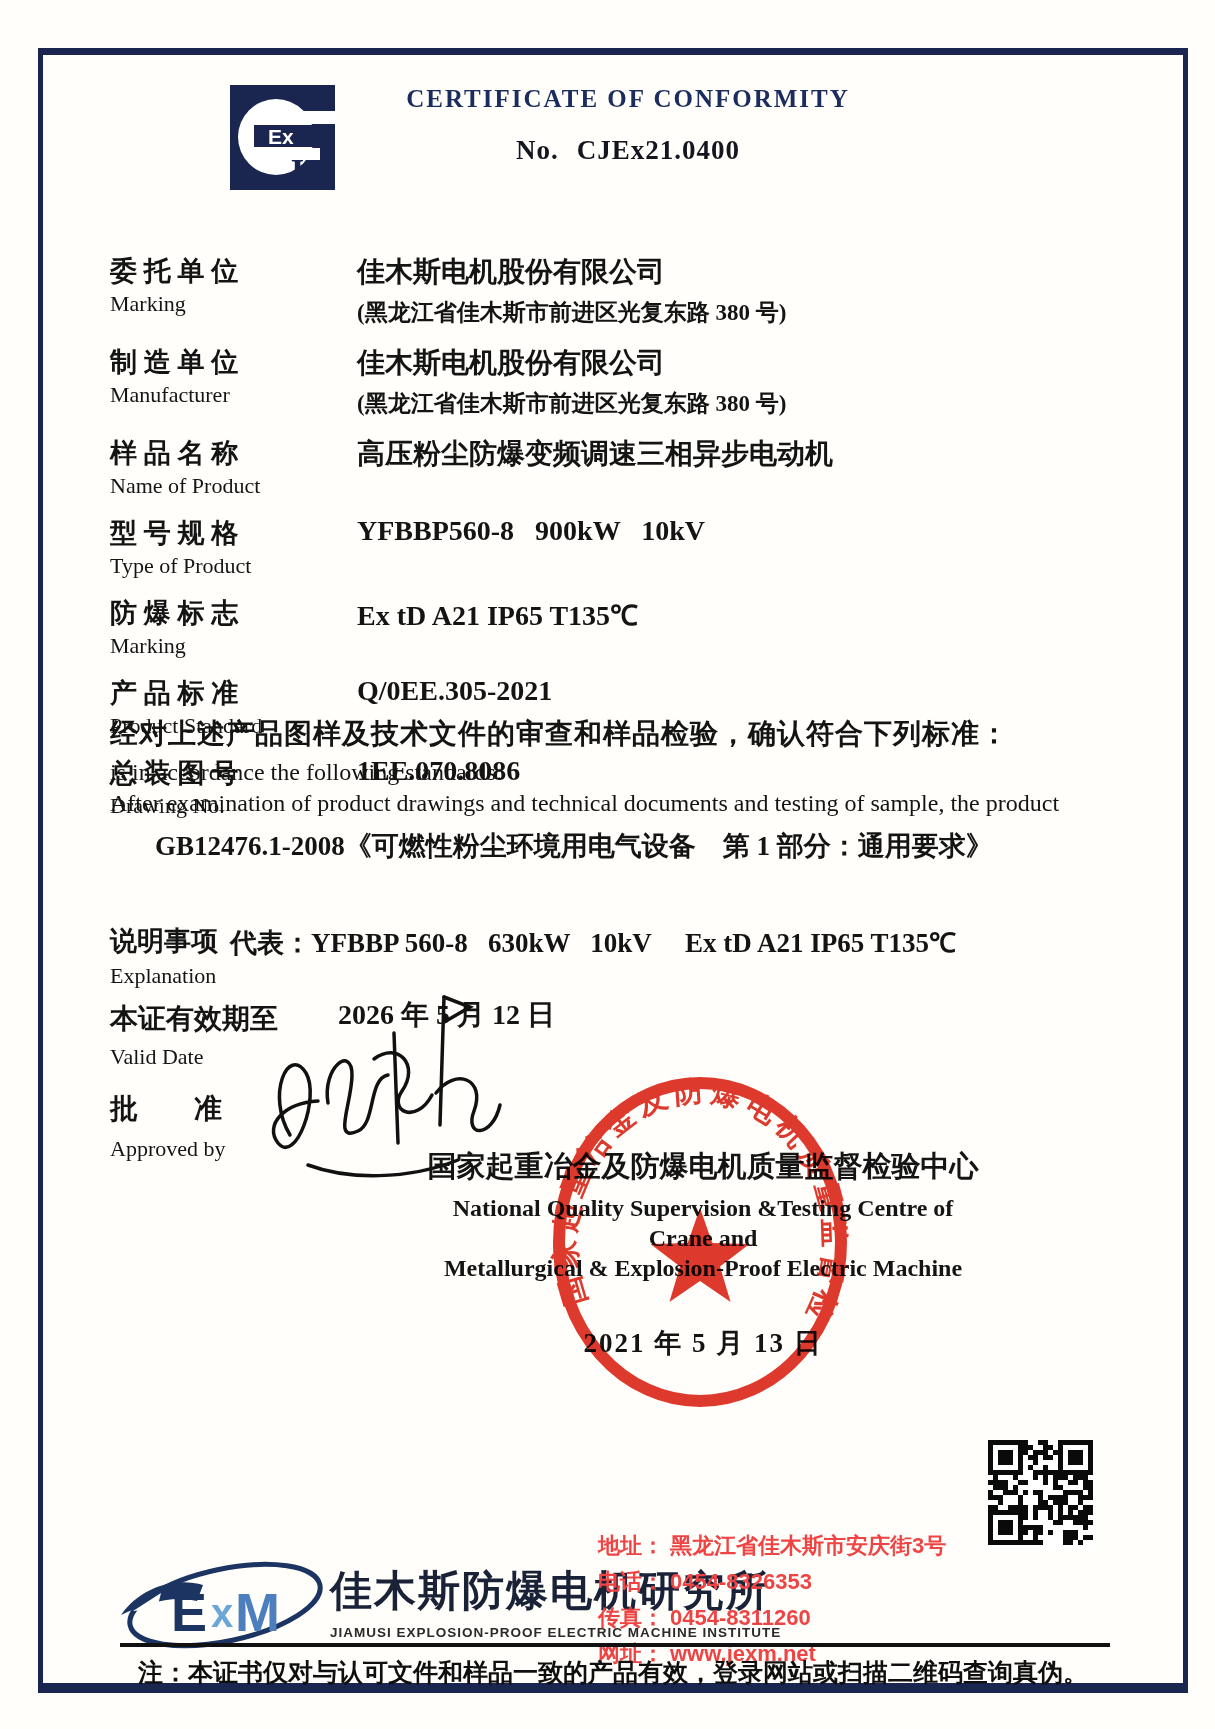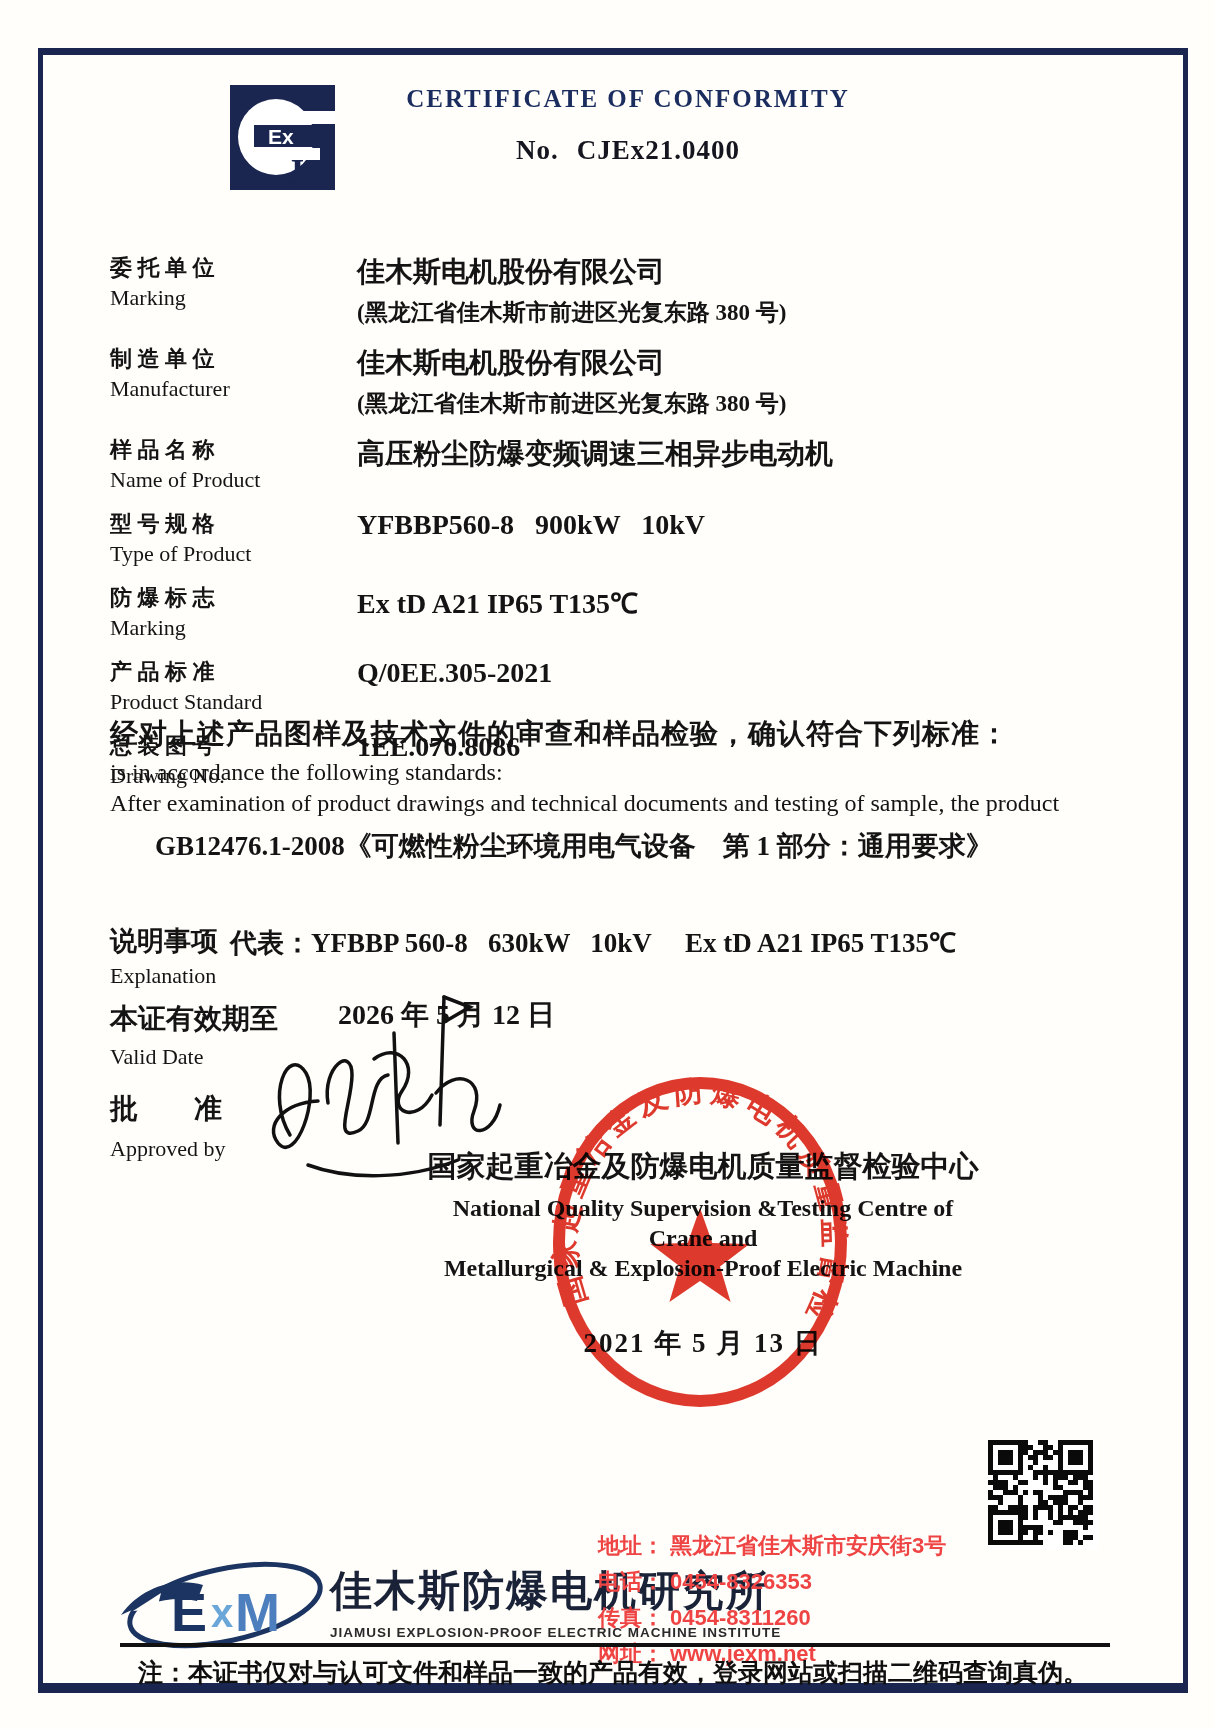--- a/index.html
+++ b/index.html
@@ -23,21 +23,21 @@
   .title-en{
     font-size:25px;font-weight:bold;color:#1b2d5e;letter-spacing:2px;
     margin-top:8px;white-space:nowrap;
   }
   .cert-no{margin-top:22px;font-size:27px;font-weight:bold;color:#15151f;letter-spacing:1px;}
   .cert-no .no-val{margin-left:18px;}
   
   .fields{left:67px;top:198px;width:1010px;}
   .frow{position:relative;margin-bottom:16px;min-height:58px;}
   .flabel{display:inline-block;vertical-align:top;width:215px;}
-  .flabel .cn{font-size:22px;font-weight:bold;white-space:nowrap;}
+  .flabel .cn{font-size:27px;font-weight:bold;white-space:nowrap;}
   .flabel .en{font-size:22px;margin-top:2px;white-space:nowrap;}
   .fvalue{display:inline-block;vertical-align:top;margin-left:28px;max-width:740px;}
   .fvalue .v1{font-size:28px;font-weight:600;white-space:pre-wrap;}
   .fvalue .v2{font-size:23px;font-weight:600;margin-top:6px;white-space:pre-wrap;}
   
   .statement{left:67px;top:660px;width:1040px;}
   .st-cn{font-size:28px;font-weight:600;letter-spacing:1px;}
   .st-en{font-size:24px;line-height:31px;margin-top:4px;}
   .standards div{font-size:27px;font-weight:600;margin-top:9px;padding-left:45px;white-space:pre-wrap;}
   

